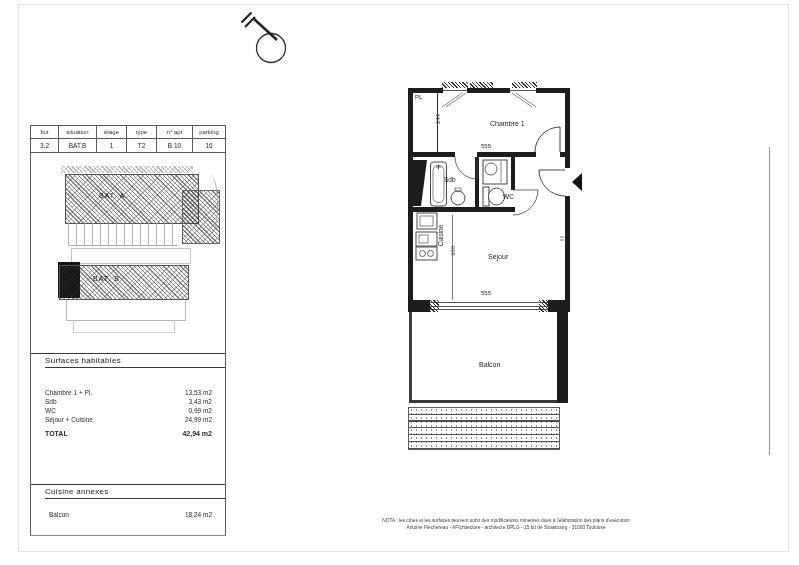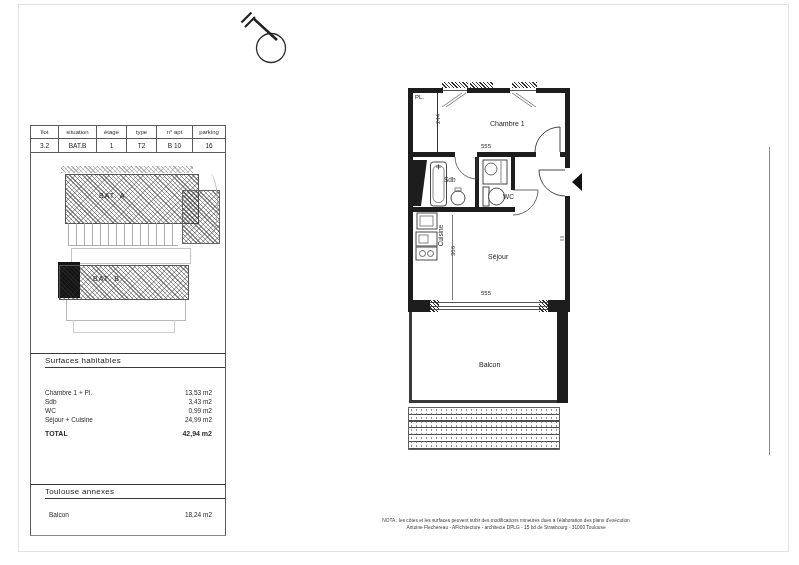--- a/index.html
+++ b/index.html
@@ -114,21 +114,21 @@
     <div class="srow-v" style="top:273px;">3,43 m2</div>
     <div class="srow-l" style="left:14px;top:282px;">WC</div>
     <div class="srow-v" style="top:282px;">0,99 m2</div>
     <div class="srow-l" style="left:14px;top:291px;">Séjour + Cuisine</div>
     <div class="srow-v" style="top:291px;">24,99 m2</div>
 
     <div class="srow-l total" style="left:14px;top:305px;">TOTAL</div>
     <div class="srow-v total" style="top:305px;">42,94 m2</div>
 
     <div class="rule" style="left:0;top:359px;width:194px;"></div>
-    <div class="sec-title" style="left:14px;top:362px;">Toulouse annexes</div>
+    <div class="sec-title" style="left:14px;top:362px;">Cuisine annexes</div>
     <div class="rule" style="left:14px;top:373px;width:180px;"></div>
 
     <div class="srow-l" style="left:18px;top:386px;">Balcon</div>
     <div class="srow-v" style="top:386px;">18,24 m2</div>
   </div>
 
   <div class="plan">
 
     <div class="wall" style="left:8px;top:8px;width:162px;height:5px;"></div>
     <div class="wall" style="left:8px;top:8px;width:5px;height:224px;"></div>

